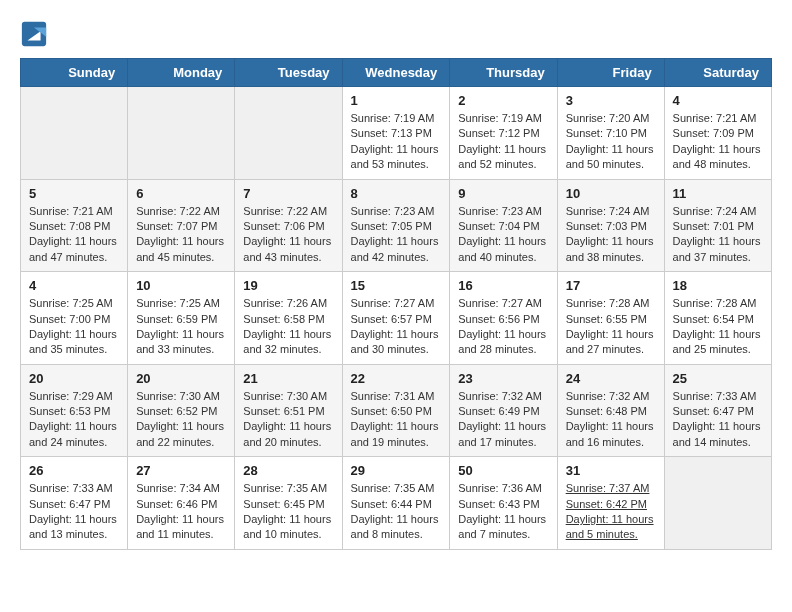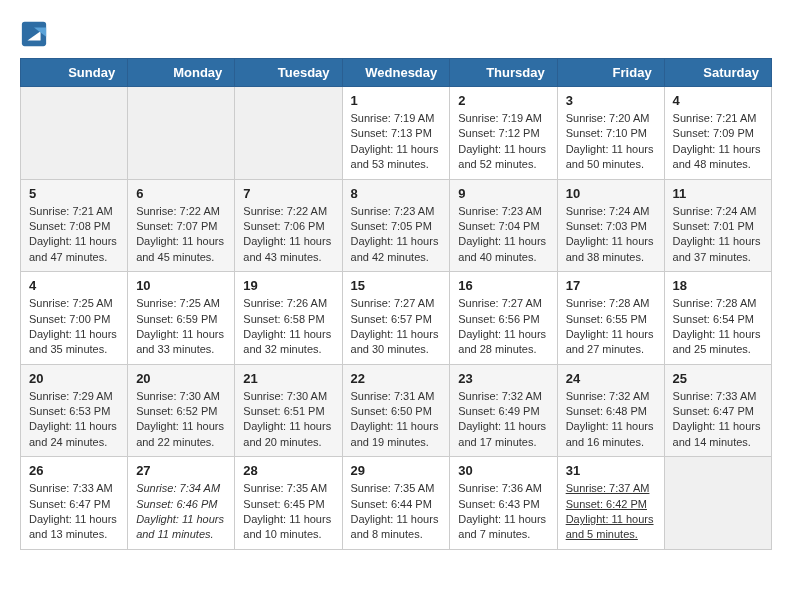--- a/index.html
+++ b/index.html
@@ -310,41 +310,41 @@
       <tr>
         <td>
           <div class="day-number">26</div>
           <div class="day-info" style="white-space: pre-line;">Sunrise: 7:33 AM
 Sunset: 6:47 PM
 Daylight: 11 hours
 and 13 minutes.</div>
         </td>
         <td>
           <div class="day-number">27</div>
-          <div class="day-info" style="white-space: pre-line; font-style: italic;">Sunrise: 7:34 AM
+          <div class="day-info" style="white-space: pre-line;">Sunrise: 7:34 AM
 Sunset: 6:46 PM
 Daylight: 11 hours
 and 11 minutes.</div>
         </td>
         <td>
           <div class="day-number">28</div>
           <div class="day-info" style="white-space: pre-line;">Sunrise: 7:35 AM
 Sunset: 6:45 PM
 Daylight: 11 hours
 and 10 minutes.</div>
         </td>
         <td>
           <div class="day-number">29</div>
           <div class="day-info" style="white-space: pre-line;">Sunrise: 7:35 AM
 Sunset: 6:44 PM
 Daylight: 11 hours
 and 8 minutes.</div>
         </td>
         <td>
-          <div class="day-number">30</div>
+          <div class="day-number">50</div>
           <div class="day-info" style="white-space: pre-line;">Sunrise: 7:36 AM
 Sunset: 6:43 PM
 Daylight: 11 hours
 and 7 minutes.</div>
         </td>
         <td>
           <div class="day-number">31</div>
           <div class="day-info" style="white-space: pre-line; text-decoration: underline;">Sunrise: 7:37 AM
 Sunset: 6:42 PM
 Daylight: 11 hours

